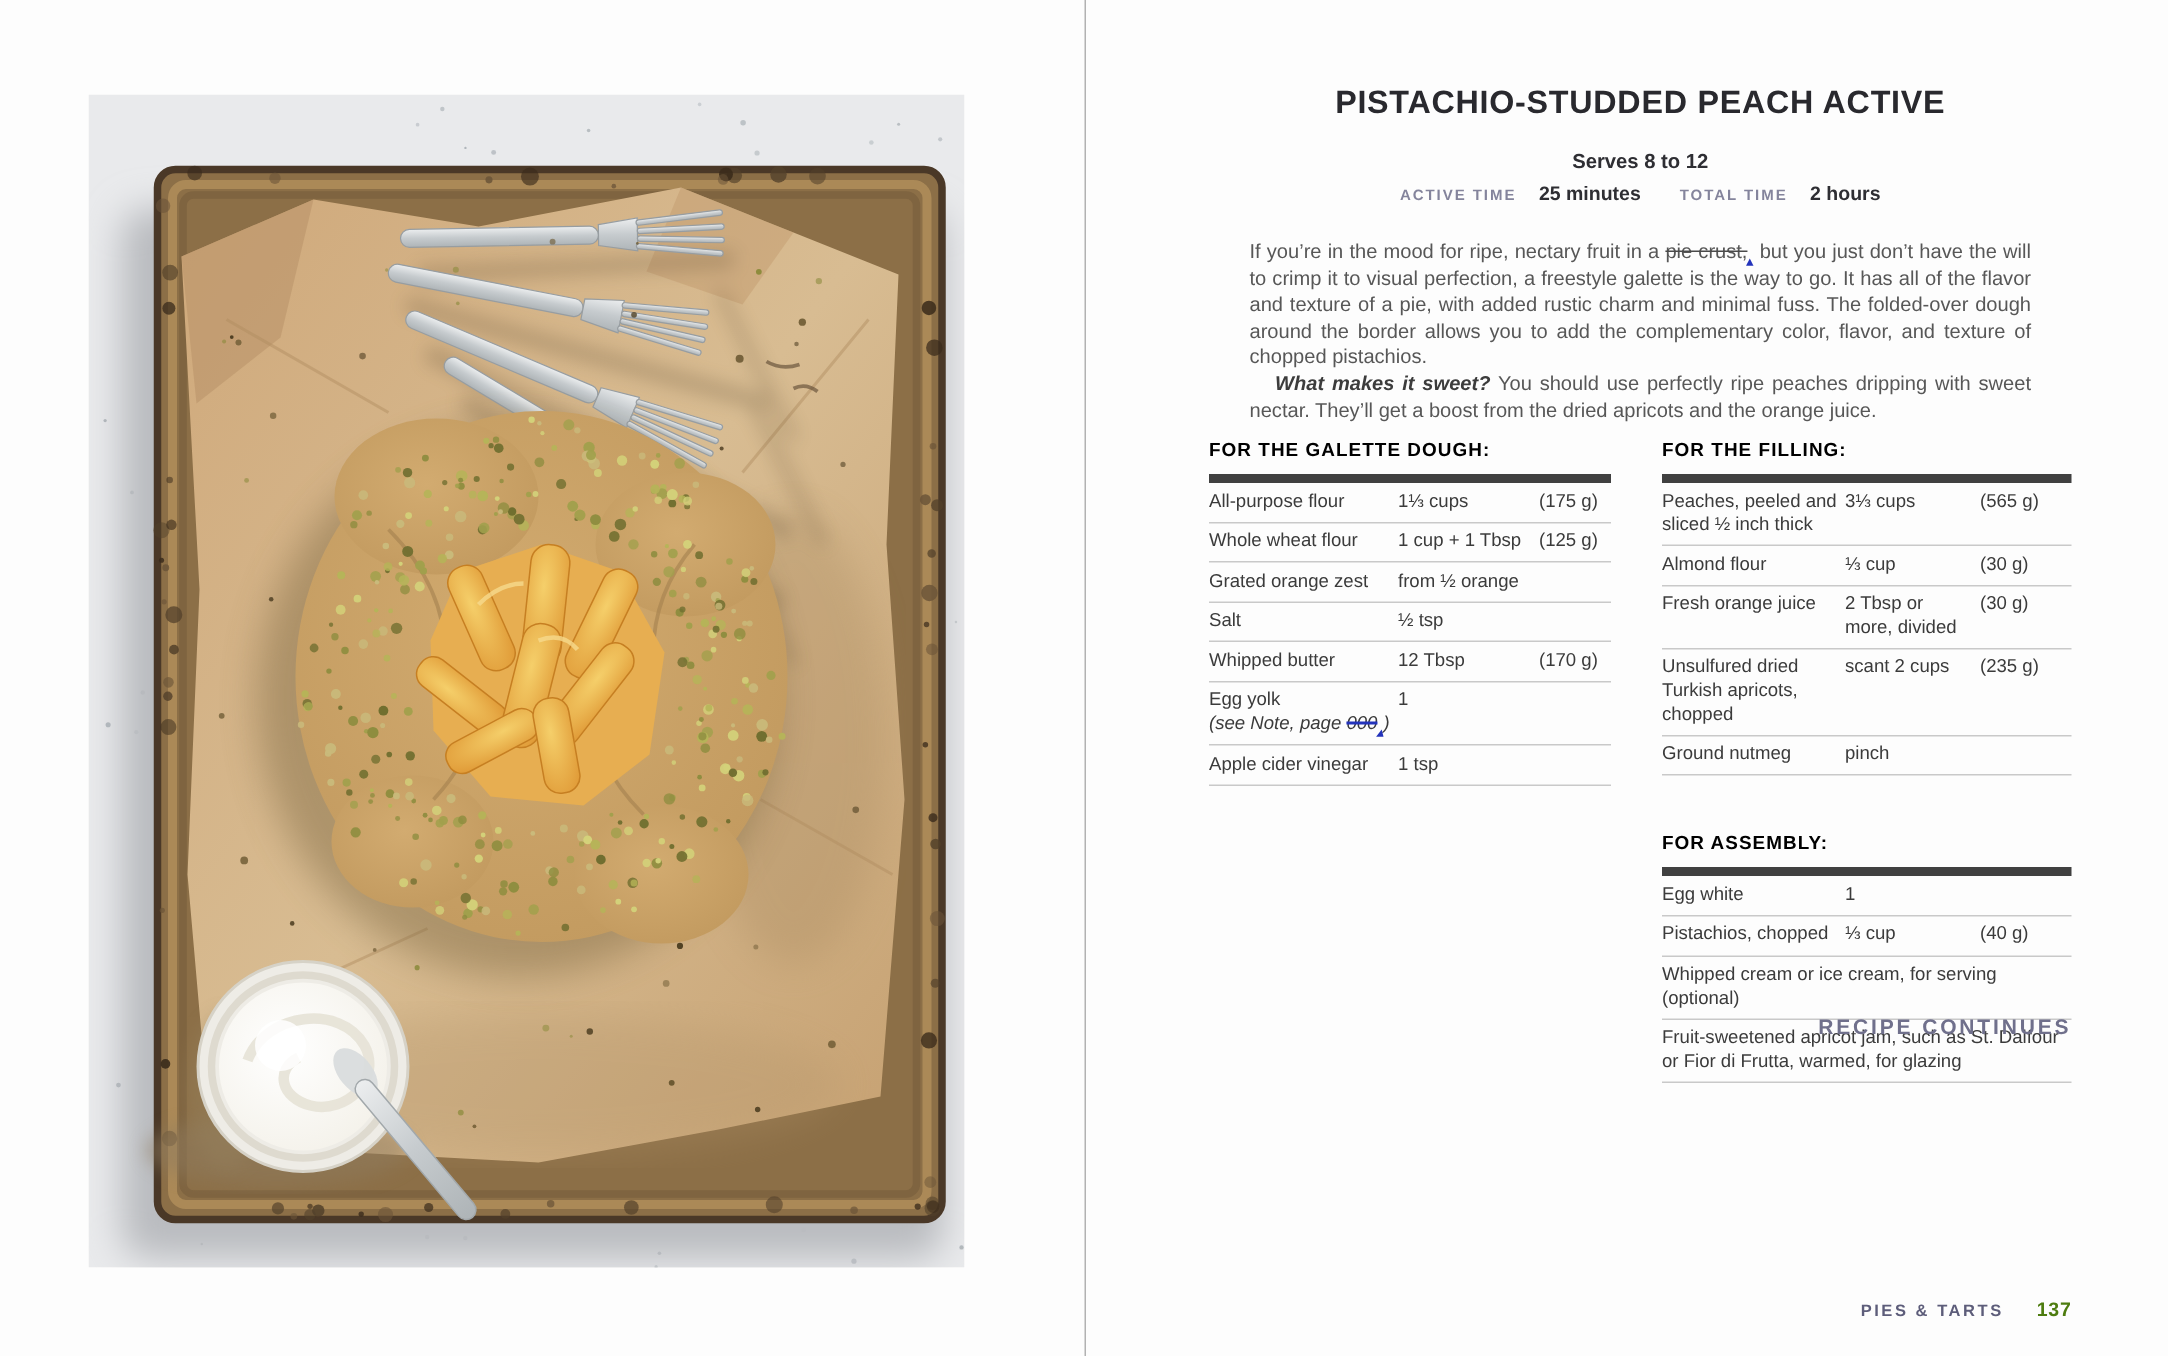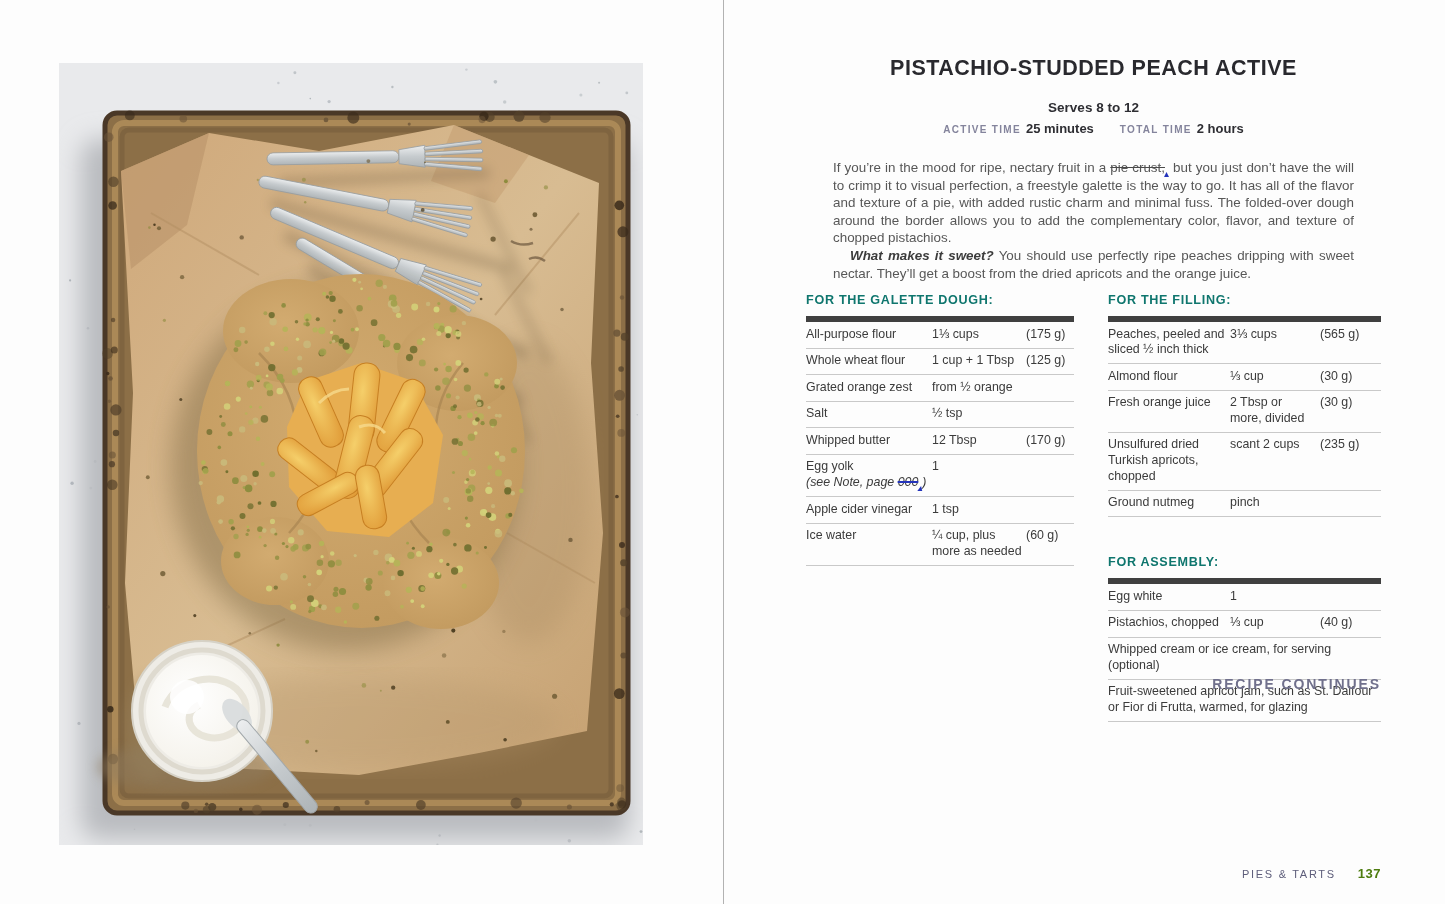--- a/index.html
+++ b/index.html
@@ -13,54 +13,54 @@
   
   .photo-wrap{position:absolute;left:59px;top:63px;width:584px;height:782px;}
 
   
   .right-page{position:absolute;left:724px;top:0;width:721px;height:904px;}
 
   .title-block{position:absolute;left:82px;top:56px;width:575px;text-align:center;}
   .recipe-title{font-size:21.5px;font-weight:bold;letter-spacing:.5px;color:#29292e;line-height:24px;}
   .serves-line{margin-top:20px;font-size:13.5px;font-weight:bold;color:#2e2e33;}
   .time-line{margin-top:6px;display:flex;justify-content:center;gap:26px;align-items:baseline;}
-  .time-group{display:inline-flex;gap:5px;align-items:baseline;}
+  .time-group{display:inline-flex;gap:15px;align-items:baseline;}
   .time-label{font-size:10px;font-weight:bold;letter-spacing:1.3px;color:#84849c;}
   .time-value{font-size:13px;font-weight:bold;color:#2e2e33;}
 
   .intro{position:absolute;left:109px;top:159px;width:521px;font-size:13.4px;line-height:17.6px;
          color:#575757;text-align:justify;}
   .intro p{margin:0;}
   .intro .p2{text-indent:17px;}
   .lead-q{font-weight:bold;font-style:italic;color:#3c3c3c;}
   .struck{text-decoration:line-through;text-decoration-color:#4a4a4a;}
   .struck-blue{text-decoration:line-through;text-decoration-color:#2333bb;text-decoration-thickness:1.5px;}
   .proof-caret{color:#2333bb;font-size:10px;position:relative;top:5px;margin-left:-1px;line-height:0;}
 
   .ing-col{position:absolute;top:293px;}
   .col-dough{left:82px;width:268px;}
   .col-right{left:384px;width:273px;}
-  .ing-heading{font-size:12.6px;font-weight:bold;letter-spacing:.7px;color:#0f766e;margin:0 0 9px 0;}
+  .ing-heading{font-size:12.6px;font-weight:bold;letter-spacing:.7px;color:#000000;margin:0 0 9px 0;}
   .ing-table{border-top:6px solid #404040;}
   .ing-row{display:flex;border-bottom:1px solid #c9c9c9;padding:4.5px 0 5.5px 0;
            font-size:12.4px;line-height:15.6px;color:#3b3b3b;}
   .col-dough .cell-name{width:122px;flex:none;padding-right:4px;}
   .col-right .cell-name{width:118px;flex:none;padding-right:4px;}
   .col-dough .cell-qty{width:90px;flex:none;padding-right:4px;}
   .col-right .cell-qty{width:86px;flex:none;padding-right:4px;}
   .cell-grams{flex:1;}
   .cell-full{flex:1;}
   .note-line{white-space:nowrap;font-style:italic;}
   .section-gap{margin-top:38px;}
 
   .recipe-continues{position:absolute;left:357px;top:676px;width:300px;text-align:right;
     font-size:14px;font-weight:bold;letter-spacing:1.9px;color:#70708c;}
 
   .page-footer{position:absolute;left:300px;top:864px;width:357px;text-align:right;}
-  .footer-section{font-size:11px;font-weight:normal;letter-spacing:1.7px;color:#5d5d7a;}
+  .footer-section{font-size:11px;font-weight:bold;letter-spacing:1.7px;color:#5d5d7a;}
   .footer-page{font-size:13px;font-weight:bold;color:#4d7c0f;margin-left:22px;letter-spacing:.5px;}
 </style>
 </head>
 <body>
 
 <div class="photo-wrap">
   <svg width="584" height="782" viewBox="0 0 584 782" xmlns="http://www.w3.org/2000/svg">
     <defs>
       <linearGradient id="parchGrad" x1="0" y1="0" x2="1" y2="1">
         <stop offset="0" stop-color="#cfa87a"></stop>
@@ -696,25 +696,20 @@
           <span class="note-line"><span>(see Note, page </span><span class="struck-blue">000</span><span class="proof-caret">▴</span><span>)</span></span>
         </span>
         <span class="cell-qty">1</span>
         <span class="cell-grams"></span>
       </div>
       <div class="ing-row">
         <span class="cell-name">Apple cider vinegar</span>
         <span class="cell-qty">1 tsp</span>
         <span class="cell-grams"></span>
       </div>
-      <div class="ing-row">
-        <span class="cell-name">Ice water</span>
-        <span class="cell-qty">¼ cup, plus more as needed</span>
-        <span class="cell-grams">(60 g)</span>
-      </div>
     </div>
   </div>
 
   <div class="ing-col col-right">
     <div>
       <div class="ing-heading">FOR THE FILLING:</div>
       <div class="ing-table">
         <div class="ing-row">
           <span class="cell-name">Peaches, peeled and sliced ½ inch thick</span>
           <span class="cell-qty">3⅓ cups</span>

